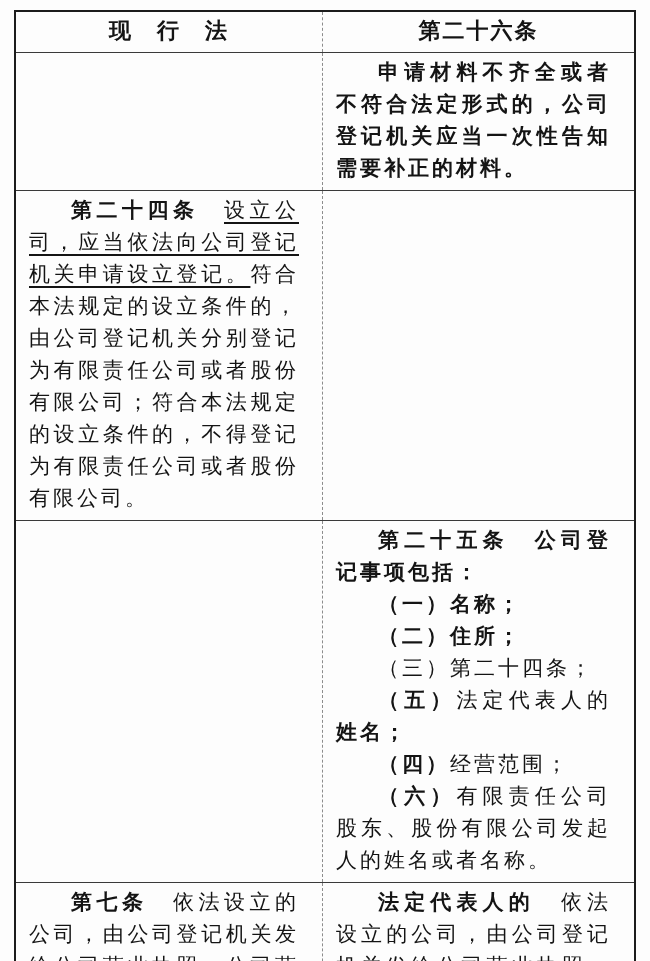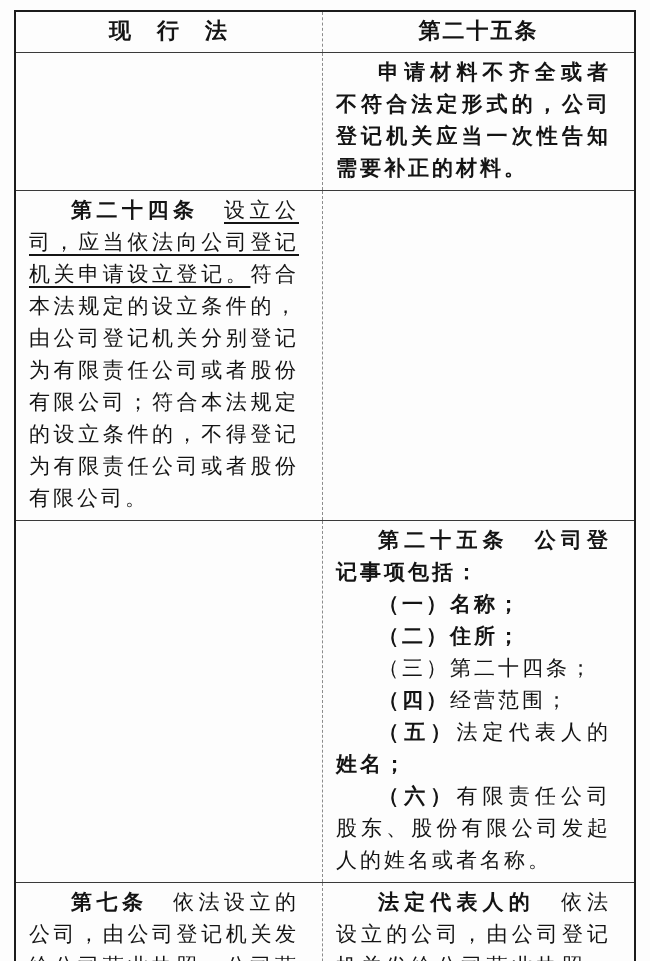--- a/index.html
+++ b/index.html
@@ -63,21 +63,21 @@
 </style>
 </head>
 <body>
 
 <div class="page">
 
   <div class="law-table">
 
     <div class="trow header-row">
       <div class="tcell left-col">现　行　法</div>
-      <div class="tcell">第二十五条</div>
+      <div class="tcell">第二十六条</div>
     </div>
 
     <div class="trow r1">
       <div class="tcell left-col"></div>
       <div class="tcell">
           <div class="para indent"><span class="run-b">申请材料不齐全或者不符合法定形式的，公司登记机关应当一次性告知需要补正的材料。</span></div>
         </div>
     </div>
 
     <div class="trow r2">
@@ -86,22 +86,22 @@
         </div>
     </div>
 
     <div class="trow r3">
       <div class="tcell left-col"></div>
       <div class="tcell">
           <div class="para indent"><span class="run-b">第二十五条　公司登记事项包括：</span></div>
           <div class="para indent"><span class="run-b">（一）名称；</span></div>
           <div class="para indent"><span class="run-b">（二）住所；</span></div>
           <div class="para indent"><span>（三）第二十四条；</span></div>
+          <div class="para indent"><span class="run-b">（五）</span><span>法定代表人的</span><span class="run-b">姓名；</span></div>
           <div class="para indent"><span class="run-b">（四）</span><span>经营范围；</span></div>
-          <div class="para indent"><span class="run-b">（五）</span><span>法定代表人的</span><span class="run-b">姓名；</span></div>
           <div class="para indent"><span class="run-b">（六）</span><span>有限责任公司股东、股份有限公司发起人的姓名或者名称。</span></div>
         </div>
     </div>
 
     <div class="trow r4">
       <div class="tcell left-col">
           <div class="para indent"><span class="run-b">第七条　</span><span>依法设立的公司，由公司登记机关发给公司营业执照。公司营业执照签发日期为公司成立日期。</span></div>
         </div>
       <div class="tcell">
           <div class="para indent"><span class="run-b">法定代表人的　</span><span>依法设立的公司，由公司登记机关发给公司营业执照。公司营业执照签发日期为公司成立日期。</span></div>

